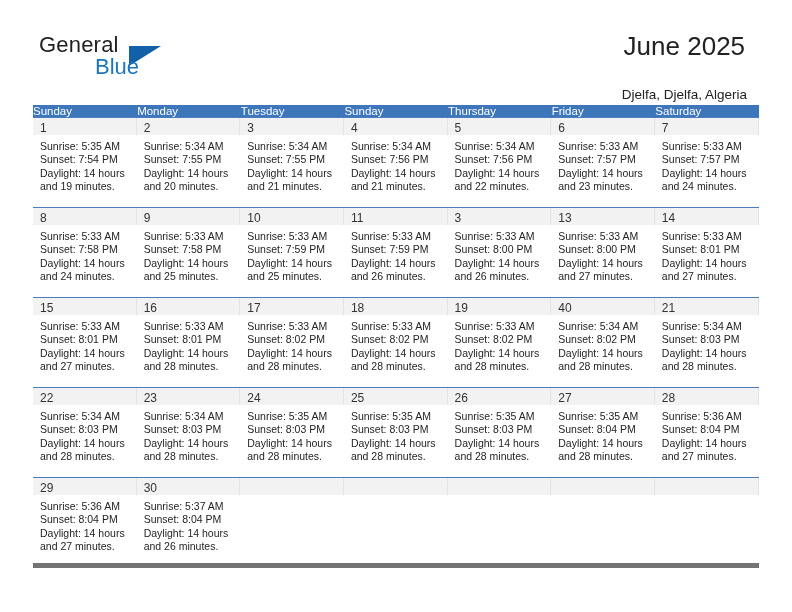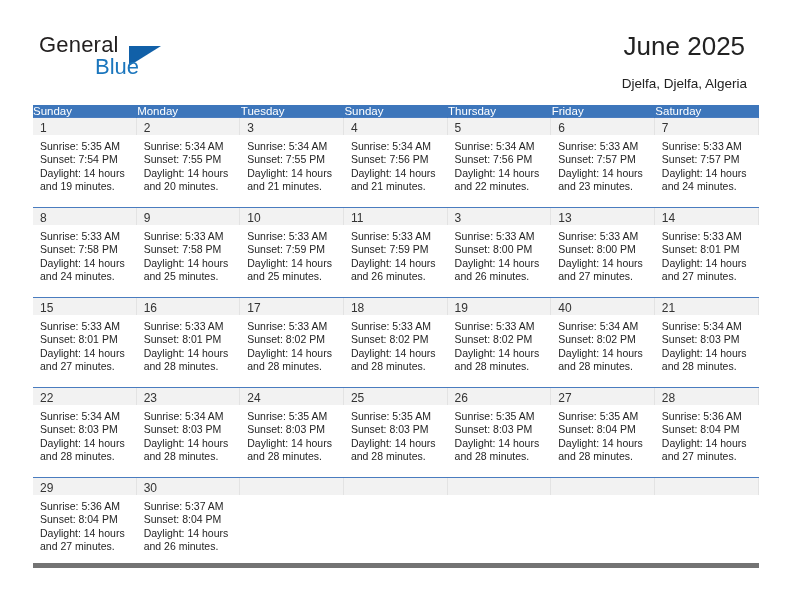--- a/index.html
+++ b/index.html
@@ -72,21 +72,21 @@
   .cal-title {
     font-size: 26px;
     color: #222222;
     line-height: 32px;
     white-space: nowrap;
   }
   .cal-subtitle {
     font-size: 13.5px;
     color: #222222;
     line-height: 20px;
-    margin-top: 12px;
+    margin-top: 23px;
     white-space: nowrap;
   }
 
   
   .calendar {
     position: absolute;
     left: 33px;
     top: 105px;
     width: 726px;
     border-collapse: collapse;

